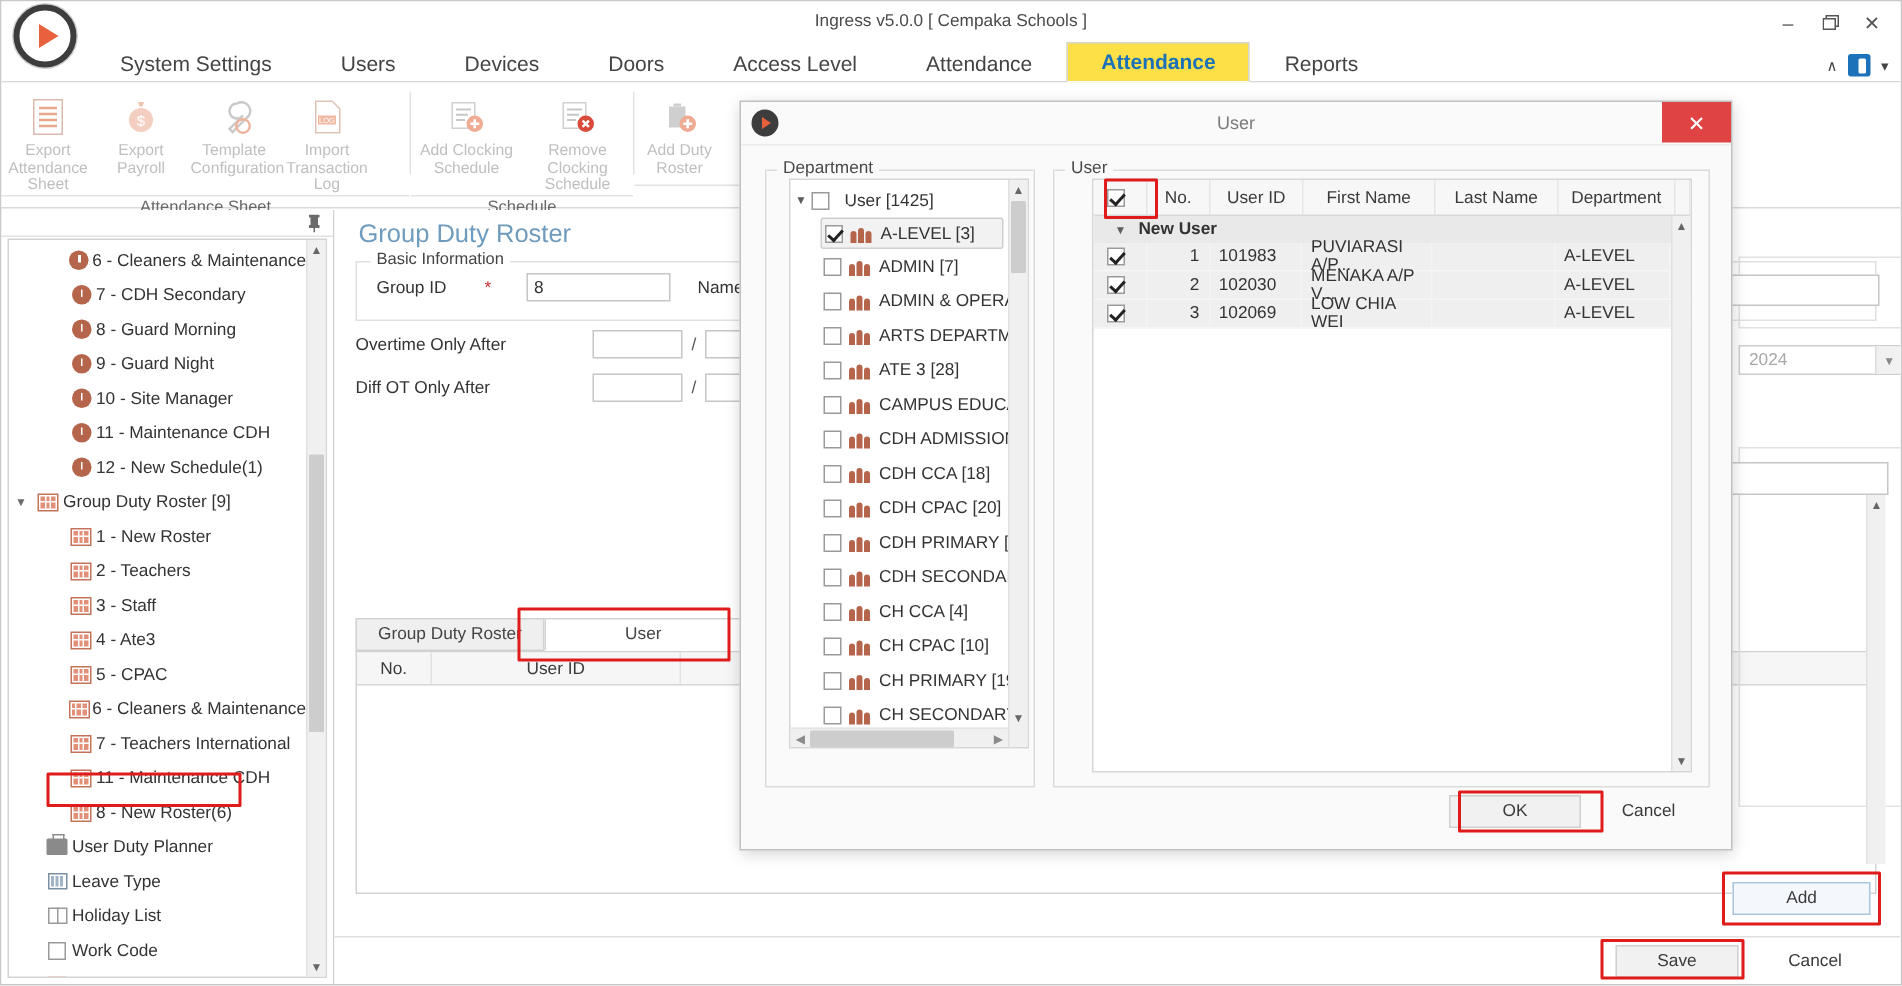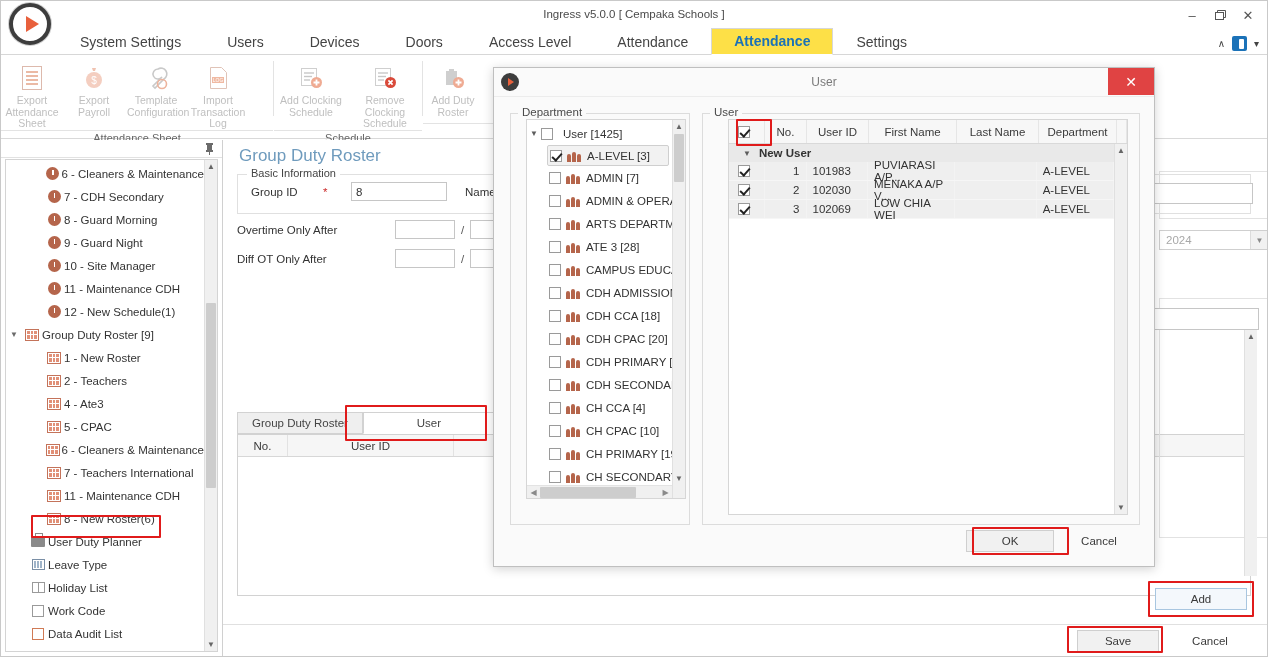--- a/index.html
+++ b/index.html
@@ -273,21 +273,21 @@
     </div>
 
   <div id="ribbon-tabs">
     <div class="rtab">System Settings</div>
     <div class="rtab">Users</div>
     <div class="rtab">Devices</div>
     <div class="rtab">Doors</div>
     <div class="rtab">Access Level</div>
     <div class="rtab">Attendance</div>
     <div class="rtab active">Attendance</div>
-    <div class="rtab">Settings</div>
+    <div class="rtab">Reports</div>
     <div id="ribbon-right">
       <span class="chev">∧</span>
       <span class="office-badge">
           <i></i>
         </span>
       <span class="chev">▾</span>
     </div>
   </div>
 
   <div id="ribbon">
@@ -508,20 +508,33 @@
               <span class="ico">
                 <span class="grid-ico">
                   <i></i>
                   <i></i>
                   <i></i>
                   <i></i>
                   <i></i>
                   <i></i>
                 </span>
               </span>
+              <span>3 - Staff</span>
+            </div>
+          <div class="tnode lvl2">
+              <span class="ico">
+                <span class="grid-ico">
+                  <i></i>
+                  <i></i>
+                  <i></i>
+                  <i></i>
+                  <i></i>
+                  <i></i>
+                </span>
+              </span>
               <span>4 - Ate3</span>
             </div>
           <div class="tnode lvl2">
               <span class="ico">
                 <span class="grid-ico">
                   <i></i>
                   <i></i>
                   <i></i>
                   <i></i>
                   <i></i>

